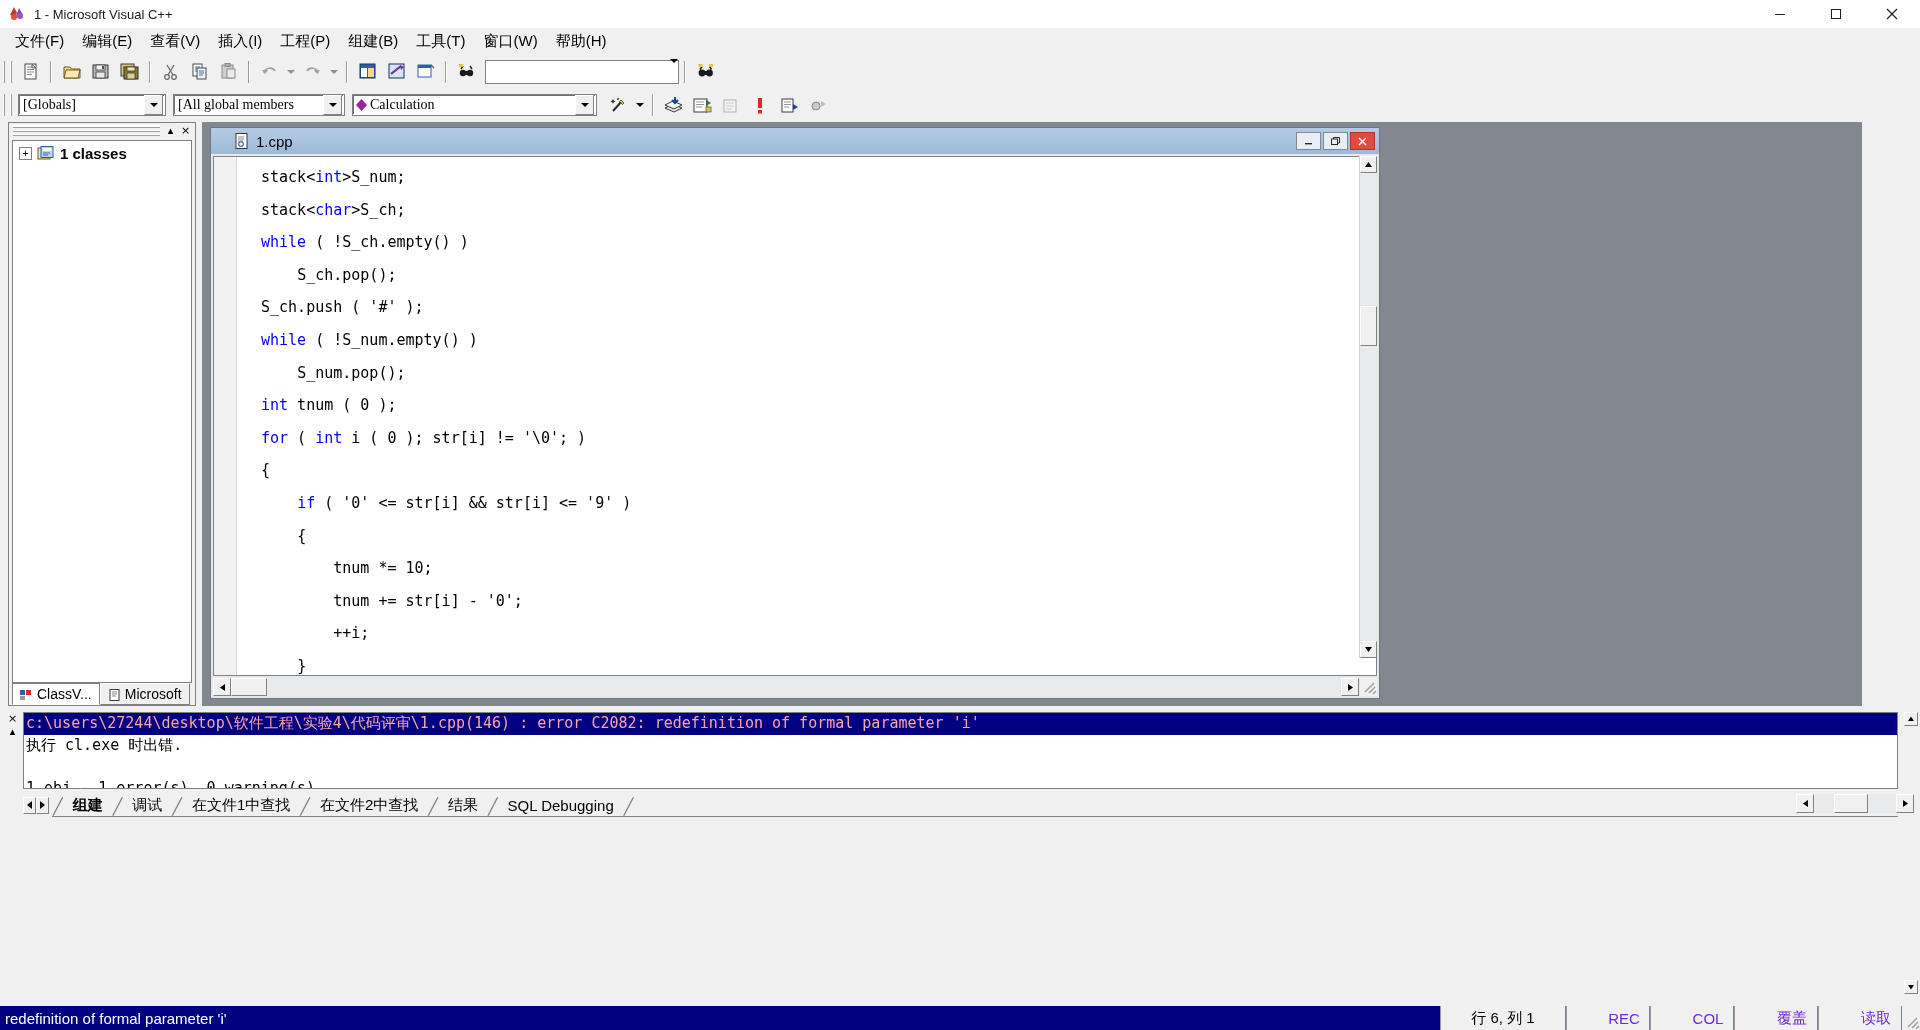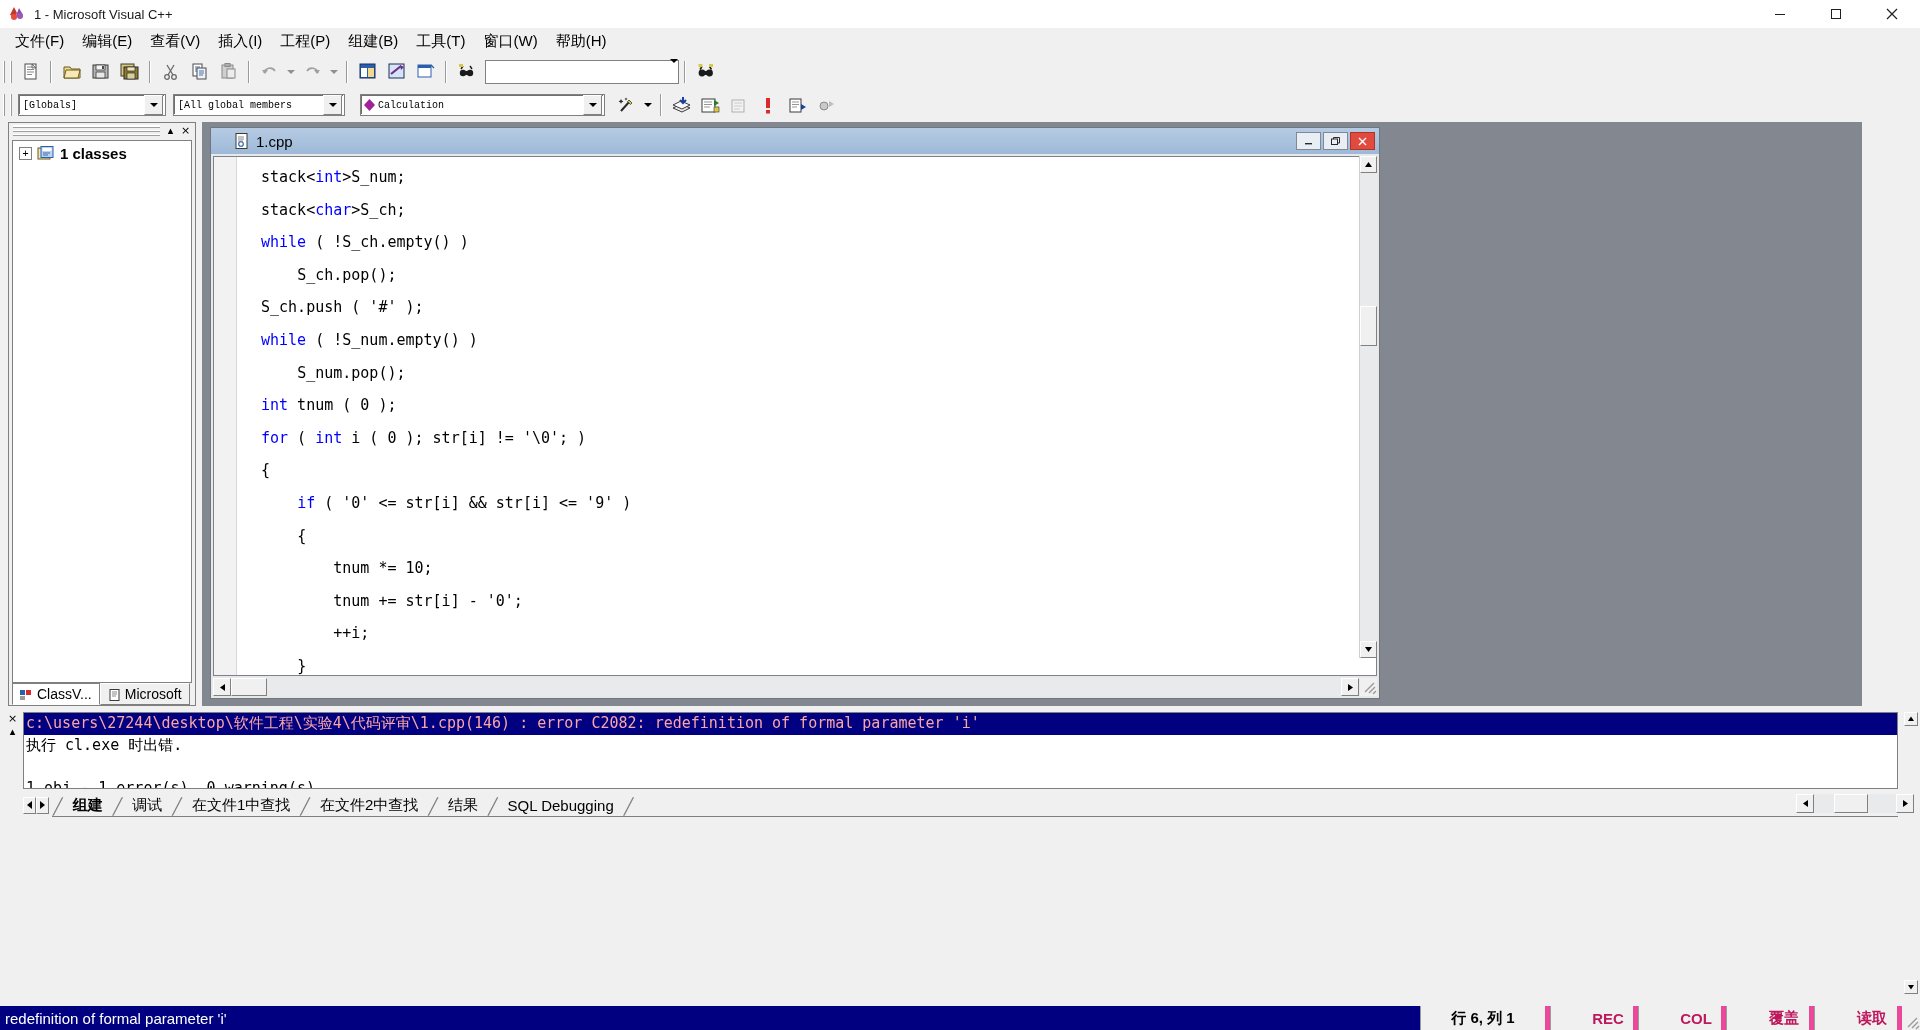--- a/index.html
+++ b/index.html
@@ -41,22 +41,22 @@
   .dropbtn{width:14px;height:27px;display:flex;align-items:center;justify-content:center;flex:none;}
   .caret{width:0;height:0;border-left:4px solid transparent;border-right:4px solid transparent;
          border-top:4px solid #000;}
   .caret.dim{border-top-color:#909090;}
 
   
   .combo{height:22px;background:#fff;border:2px inset #dfdfdf;
          box-shadow:inset -1px -1px 0 #fff, inset 1px 1px 0 #707070;
          display:flex;align-items:center;flex:none;margin:0 2px;position:relative;
          box-sizing:border-box;border:1px solid #808080;}
-  .combo .ctext{font-size:10px;color:#000;padding-left:4px;white-space:nowrap;overflow:hidden;
-                font-family:Liberation Mono, monospace;flex:1;}
+  .combo .ctext{font-size:14px;color:#000;padding-left:4px;white-space:nowrap;overflow:hidden;
+                font-family:Liberation Serif, serif;flex:1;}
   .combo .cbtn{width:17px;height:18px;margin-right:2px;background:#f0f0f0;
                border:1px solid #fff;border-right-color:#808080;border-bottom-color:#808080;
                display:flex;align-items:center;justify-content:center;flex:none;}
   .editbox{height:22px;background:#fff;border:1px solid #808080;display:flex;align-items:center;flex:none;}
 
   
   .workspace{position:absolute;left:8px;top:122px;width:188px;height:584px;background:#f0f0f0;
              border:1px solid #808080;box-sizing:border-box;}
   .ws-caption{height:15px;position:relative;display:flex;align-items:center;padding:0 2px;}
   .ws-grip{flex:1;height:9px;margin:0 3px 0 2px;
@@ -138,23 +138,23 @@
   .otab.sel{font-weight:bold;}
   .oslash{color:#808080;font-size:16px;padding:0 1px;display:flex;align-items:center;}
   .out-hs{position:absolute;right:0;top:82px;width:100px;height:19px;display:flex;}
 
   
   .statusbar{position:absolute;left:0;bottom:0;width:1920px;height:24px;background:#f0f0f0;
              display:flex;align-items:stretch;border-radius:12px;}
   .st-msg{flex:1;background:#000080;color:#fff;display:flex;align-items:center;padding-left:5px;
           font-size:15px;font-family:"Liberation Sans",sans-serif;}
   .st-cell{display:flex;align-items:center;justify-content:center;padding:0 8px;font-size:15px;
-           color:#000;border-left:1px solid #9a9a9a;border-right:5px solid #ec4899;
-           font-family:"Liberation Sans",sans-serif;white-space:nowrap;font-weight:bold;}
-  .st-cell.dim{color:#be185d;padding-left:40px;}
+           color:#000;border-left:1px solid #9a9a9a;border-right:1px solid #ec4899;
+           font-family:"Liberation Sans",sans-serif;white-space:nowrap;}
+  .st-cell.dim{color:#6d28d9;padding-left:40px;}
   .st-grip{width:18px;display:flex;align-items:flex-end;justify-content:flex-end;}
 
   
   .farright{position:absolute;right:2px;top:712px;width:14px;height:282px;}
 </style>
 </head>
 <body>
 
 <div class="app">
 
@@ -340,21 +340,21 @@
         </span>
     </div>
 
     <div class="combo" style="width:172px;margin-left:5px;">
       <span class="ctext">[All global members</span>
       <span class="cbtn">
           <i class="caret"></i>
         </span>
     </div>
 
-    <div class="combo" style="width:245px;margin-left:13px;">
+    <div class="combo" style="width:245px;margin-left:5px;">
       <span style="width:16px;display:flex;align-items:center;justify-content:center;flex:none;">
         <svg width="11" height="12" viewBox="0 0 11 12">
             <path d="M5.5 0 L11 6 L5.5 12 L0 6 Z" fill="#a0219a"></path>
           </svg>
       </span>
       <span class="ctext" style="padding-left:1px;">Calculation</span>
       <span class="cbtn">
           <i class="caret"></i>
         </span>
     </div>

